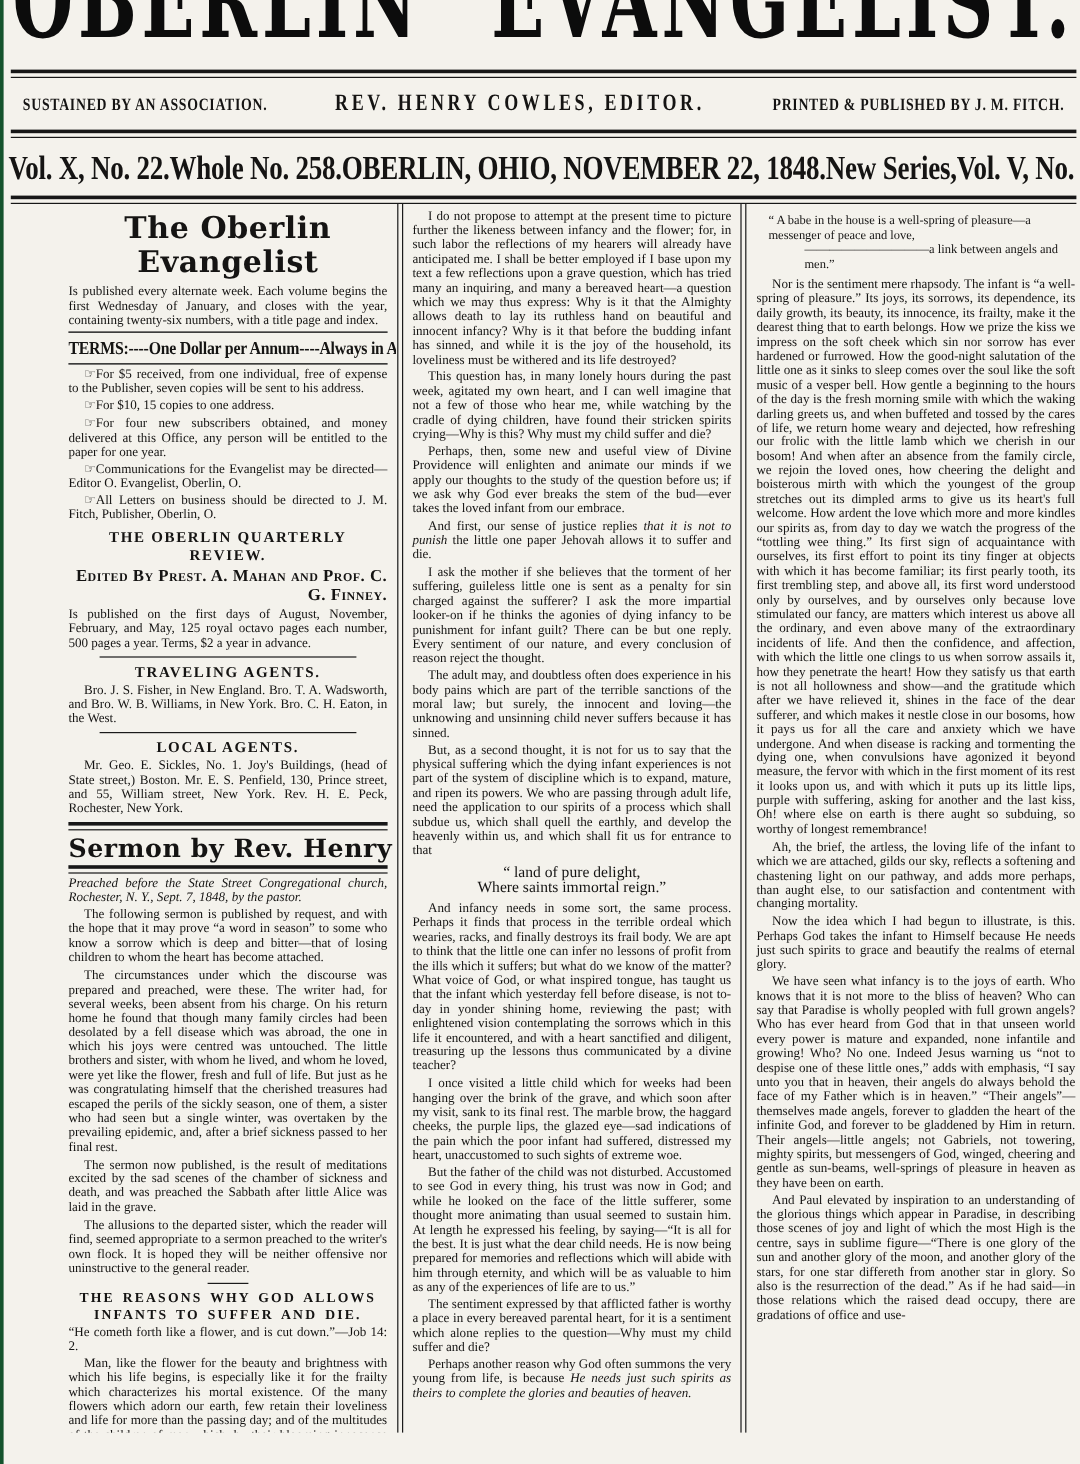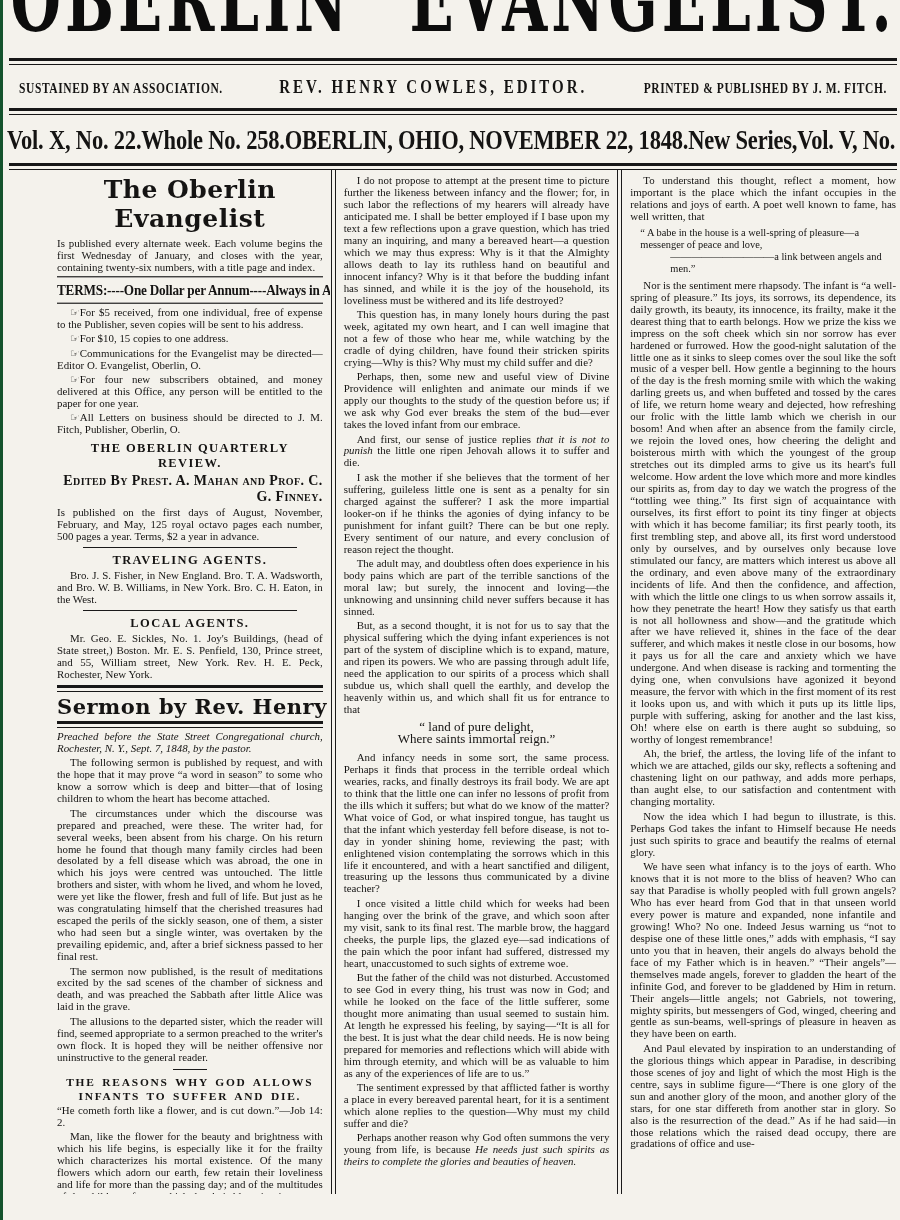--- a/index.html
+++ b/index.html
@@ -82,22 +82,22 @@
   <div class="drule"></div>
 
   <div class="cols">
 
     <div class="col">
       <div class="paper-title">The Oberlin Evangelist</div>
       <p class="ni">Is published every alternate week.  Each volume begins the first Wednesday of January, and closes with the year, containing twenty-six numbers, with a title page and index.</p>
       <div class="terms">TERMS:----One Dollar per Annum----Always in Advance.</div>
       <p>☞For $5 received, from one individual, free of expense to the Publisher, seven copies will be sent to his address.</p>
       <p>☞For $10, 15 copies to one address.</p>
+      <p>☞For four new subscribers obtained, and money delivered at this Office, any person will be entitled to the paper for one year.</p>
       <p>☞Communications for the Evangelist may be directed—Editor O. Evangelist, Oberlin, O.</p>
-      <p>☞For four new subscribers obtained, and money delivered at this Office, any person will be entitled to the paper for one year.</p>
       <p>☞All Letters on business should be directed to J. M. Fitch, Publisher, Oberlin, O.</p>
 
       <div class="chead">THE OBERLIN QUARTERLY REVIEW.</div>
       <div class="subhead">Edited By Prest. A. Mahan and Prof. C. G. Finney.</div>
       <p class="ni">Is published on the first days of August, November, February, and May, 125 royal octavo pages each number, 500 pages a year.  Terms, $2 a year in advance.</p>
       <hr class="hr1">
 
       <div class="chead">TRAVELING AGENTS.</div>
       <p>Bro. J. S. Fisher, in New England.  Bro. T. A. Wadsworth, and Bro. W. B. Williams, in New York.  Bro. C. H. Eaton, in the West.</p>
       <hr class="hr1">
@@ -120,39 +120,38 @@
       <p class="verse">“He cometh forth like a flower, and is cut down.”—Job 14: 2.</p>
       <p>Man, like the flower for the beauty and brightness with which his life begins, is especially like it for the frailty which characterizes his mortal existence.  Of the many flowers which adorn our earth, few retain their loveliness and life for more than the passing day; and of the multitudes of the children of men which, by their blooming innocence and budding joyousness cheer the hearts of parents and friends, but few outlive the first anniversary of their birth.</p>
     </div>
 
     <div class="vdiv"></div>
 
     <div class="col">
       <p>I do not propose to attempt at the present time to picture further the likeness between infancy and the flower; for, in such labor the reflections of my hearers will already have anticipated me.  I shall be better employed if I base upon my text a few reflections upon a grave question, which has tried many an inquiring, and many a bereaved heart—a question which we may thus express: Why is it that the Almighty allows death to lay its ruthless hand on beautiful and innocent infancy?  Why is it that before the budding infant has sinned, and while it is the joy of the household, its loveliness must be withered and its life destroyed?</p>
       <p>This question has, in many lonely hours during the past week, agitated my own heart, and I can well imagine that not a few of those who hear me, while watching by the cradle of dying children, have found their stricken spirits crying—Why is this?  Why must my child suffer and die?</p>
       <p>Perhaps, then, some new and useful view of Divine Providence will enlighten and animate our minds if we apply our thoughts to the study of the question before us; if we ask why God ever breaks the stem of the bud—ever takes the loved infant from our embrace.</p>
-      <p><span>And first, our sense of justice replies </span><i>that it is not to punish</i><span> the little one ripen Jehovah allows it to suffer and die.</span></p>
+      <p><span>And first, our sense of justice replies </span><i>that it is not to punish</i><span> the little one paper Jehovah allows it to suffer and die.</span></p>
       <p>I ask the mother if she believes that the torment of her suffering, guileless little one is sent as a penalty for sin charged against the sufferer?  I ask the more impartial looker-on if he thinks the agonies of dying infancy to be punishment for infant guilt?  There can be but one reply.  Every sentiment of our nature, and every conclusion of reason reject the thought.</p>
       <p>The adult may, and doubtless often does experience in his body pains which are part of the terrible sanctions of the moral law; but surely, the innocent and loving—the unknowing and unsinning child never suffers because it has sinned.</p>
       <p>But, as a second thought, it is not for us to say that the physical suffering which the dying infant experiences is not part of the system of discipline which is to expand, mature, and ripen its powers.  We who are passing through adult life, need the application to our spirits of a process which shall subdue us, which shall quell the earthly, and develop the heavenly within us, and which shall fit us for entrance to that</p>
       <div class="hymn">
         <div>“ land of pure delight,</div>
         <div>Where saints immortal reign.”</div>
       </div>
       <p>And infancy needs in some sort, the same process.  Perhaps it finds that process in the terrible ordeal which wearies, racks, and finally destroys its frail body.  We are apt to think that the little one can infer no lessons of profit from the ills which it suffers; but what do we know of the matter?  What voice of God, or what inspired tongue, has taught us that the infant which yesterday fell before disease, is not to-day in yonder shining home, reviewing the past; with enlightened vision contemplating the sorrows which in this life it encountered, and with a heart sanctified and diligent, treasuring up the lessons thus communicated by a divine teacher?</p>
       <p>I once visited a little child which for weeks had been hanging over the brink of the grave, and which soon after my visit, sank to its final rest.  The marble brow, the haggard cheeks, the purple lips, the glazed eye—sad indications of the pain which the poor infant had suffered, distressed my heart, unaccustomed to such sights of extreme woe.</p>
       <p>But the father of the child was not disturbed.  Accustomed to see God in every thing, his trust was now in God; and while he looked on the face of the little sufferer, some thought more animating than usual seemed to sustain him.  At length he expressed his feeling, by saying—“It is all for the best.  It is just what the dear child needs.  He is now being prepared for memories and reflections which will abide with him through eternity, and which will be as valuable to him as any of the experiences of life are to us.”</p>
       <p>The sentiment expressed by that afflicted father is worthy a place in every bereaved parental heart, for it is a sentiment which alone replies to the question—Why must my child suffer and die?</p>
       <p><span>Perhaps another reason why God often summons the very young from life, is because </span><i>He needs just such spirits as theirs to complete the glories and beauties of heaven.</i></p>
     </div>
 
     <div class="vdiv"></div>
 
     <div class="col">
-      <p>To understand this thought, reflect a moment, how important is the place which the infant occupies in the relations and joys of earth.  A poet well known to fame, has well written, that</p>
       <div class="poem">
         <div class="l1">“ A babe in the house is a well-spring of pleasure—a messenger of peace and love,</div>
         <div class="l2">——————————a link between angels and men.”</div>
       </div>
       <p>Nor is the sentiment mere rhapsody.  The infant is “a well-spring of pleasure.”  Its joys, its sorrows, its dependence, its daily growth, its beauty, its innocence, its frailty, make it the dearest thing that to earth belongs.  How we prize the kiss we impress on the soft cheek which sin nor sorrow has ever hardened or furrowed.  How the good-night salutation of the little one as it sinks to sleep comes over the soul like the soft music of a vesper bell.  How gentle a beginning to the hours of the day is the fresh morning smile with which the waking darling greets us, and when buffeted and tossed by the cares of life, we return home weary and dejected, how refreshing our frolic with the little lamb which we cherish in our bosom!  And when after an absence from the family circle, we rejoin the loved ones, how cheering the delight and boisterous mirth with which the youngest of the group stretches out its dimpled arms to give us its heart's full welcome.  How ardent the love which more and more kindles our spirits as, from day to day we watch the progress of the “tottling wee thing.”  Its first sign of acquaintance with ourselves, its first effort to point its tiny finger at objects with which it has become familiar; its first pearly tooth, its first trembling step, and above all, its first word understood only by ourselves, and by ourselves only because love stimulated our fancy, are matters which interest us above all the ordinary, and even above many of the extraordinary incidents of life.  And then the confidence, and affection, with which the little one clings to us when sorrow assails it, how they penetrate the heart!  How they satisfy us that earth is not all hollowness and show—and the gratitude which after we have relieved it, shines in the face of the dear sufferer, and which makes it nestle close in our bosoms, how it pays us for all the care and anxiety which we have undergone.  And when disease is racking and tormenting the dying one, when convulsions have agonized it beyond measure, the fervor with which in the first moment of its rest it looks upon us, and with which it puts up its little lips, purple with suffering, asking for another and the last kiss, Oh! where else on earth is there aught so subduing, so worthy of longest remembrance!</p>
       <p>Ah, the brief, the artless, the loving life of the infant to which we are attached, gilds our sky, reflects a softening and chastening light on our pathway, and adds more perhaps, than aught else, to our satisfaction and contentment with changing mortality.</p>
       <p>Now the idea which I had begun to illustrate, is this.  Perhaps God takes the infant to Himself because He needs just such spirits to grace and beautify the realms of eternal glory.</p>
       <p>We have seen what infancy is to the joys of earth.  Who knows that it is not more to the bliss of heaven?  Who can say that Paradise is wholly peopled with full grown angels?  Who has ever heard from God that in that unseen world every power is mature and expanded, none infantile and growing!  Who?  No one.  Indeed Jesus warning us “not to despise one of these little ones,” adds with emphasis, “I say unto you that in heaven, their angels do always behold the face of my Father which is in heaven.”  “Their angels”—themselves made angels, forever to gladden the heart of the infinite God, and forever to be gladdened by Him in return.  Their angels—little angels; not Gabriels, not towering, mighty spirits, but messengers of God, winged, cheering and gentle as sun-beams, well-springs of pleasure in heaven as they have been on earth.</p>
       <p>And Paul elevated by inspiration to an understanding of the glorious things which appear in Paradise, in describing those scenes of joy and light of which the most High is the centre, says in sublime figure—“There is one glory of the sun and another glory of the moon, and another glory of the stars, for one star differeth from another star in glory.  So also is the resurrection of the dead.”  As if he had said—in those relations which the raised dead occupy, there are gradations of office and use-</p>
     </div>

